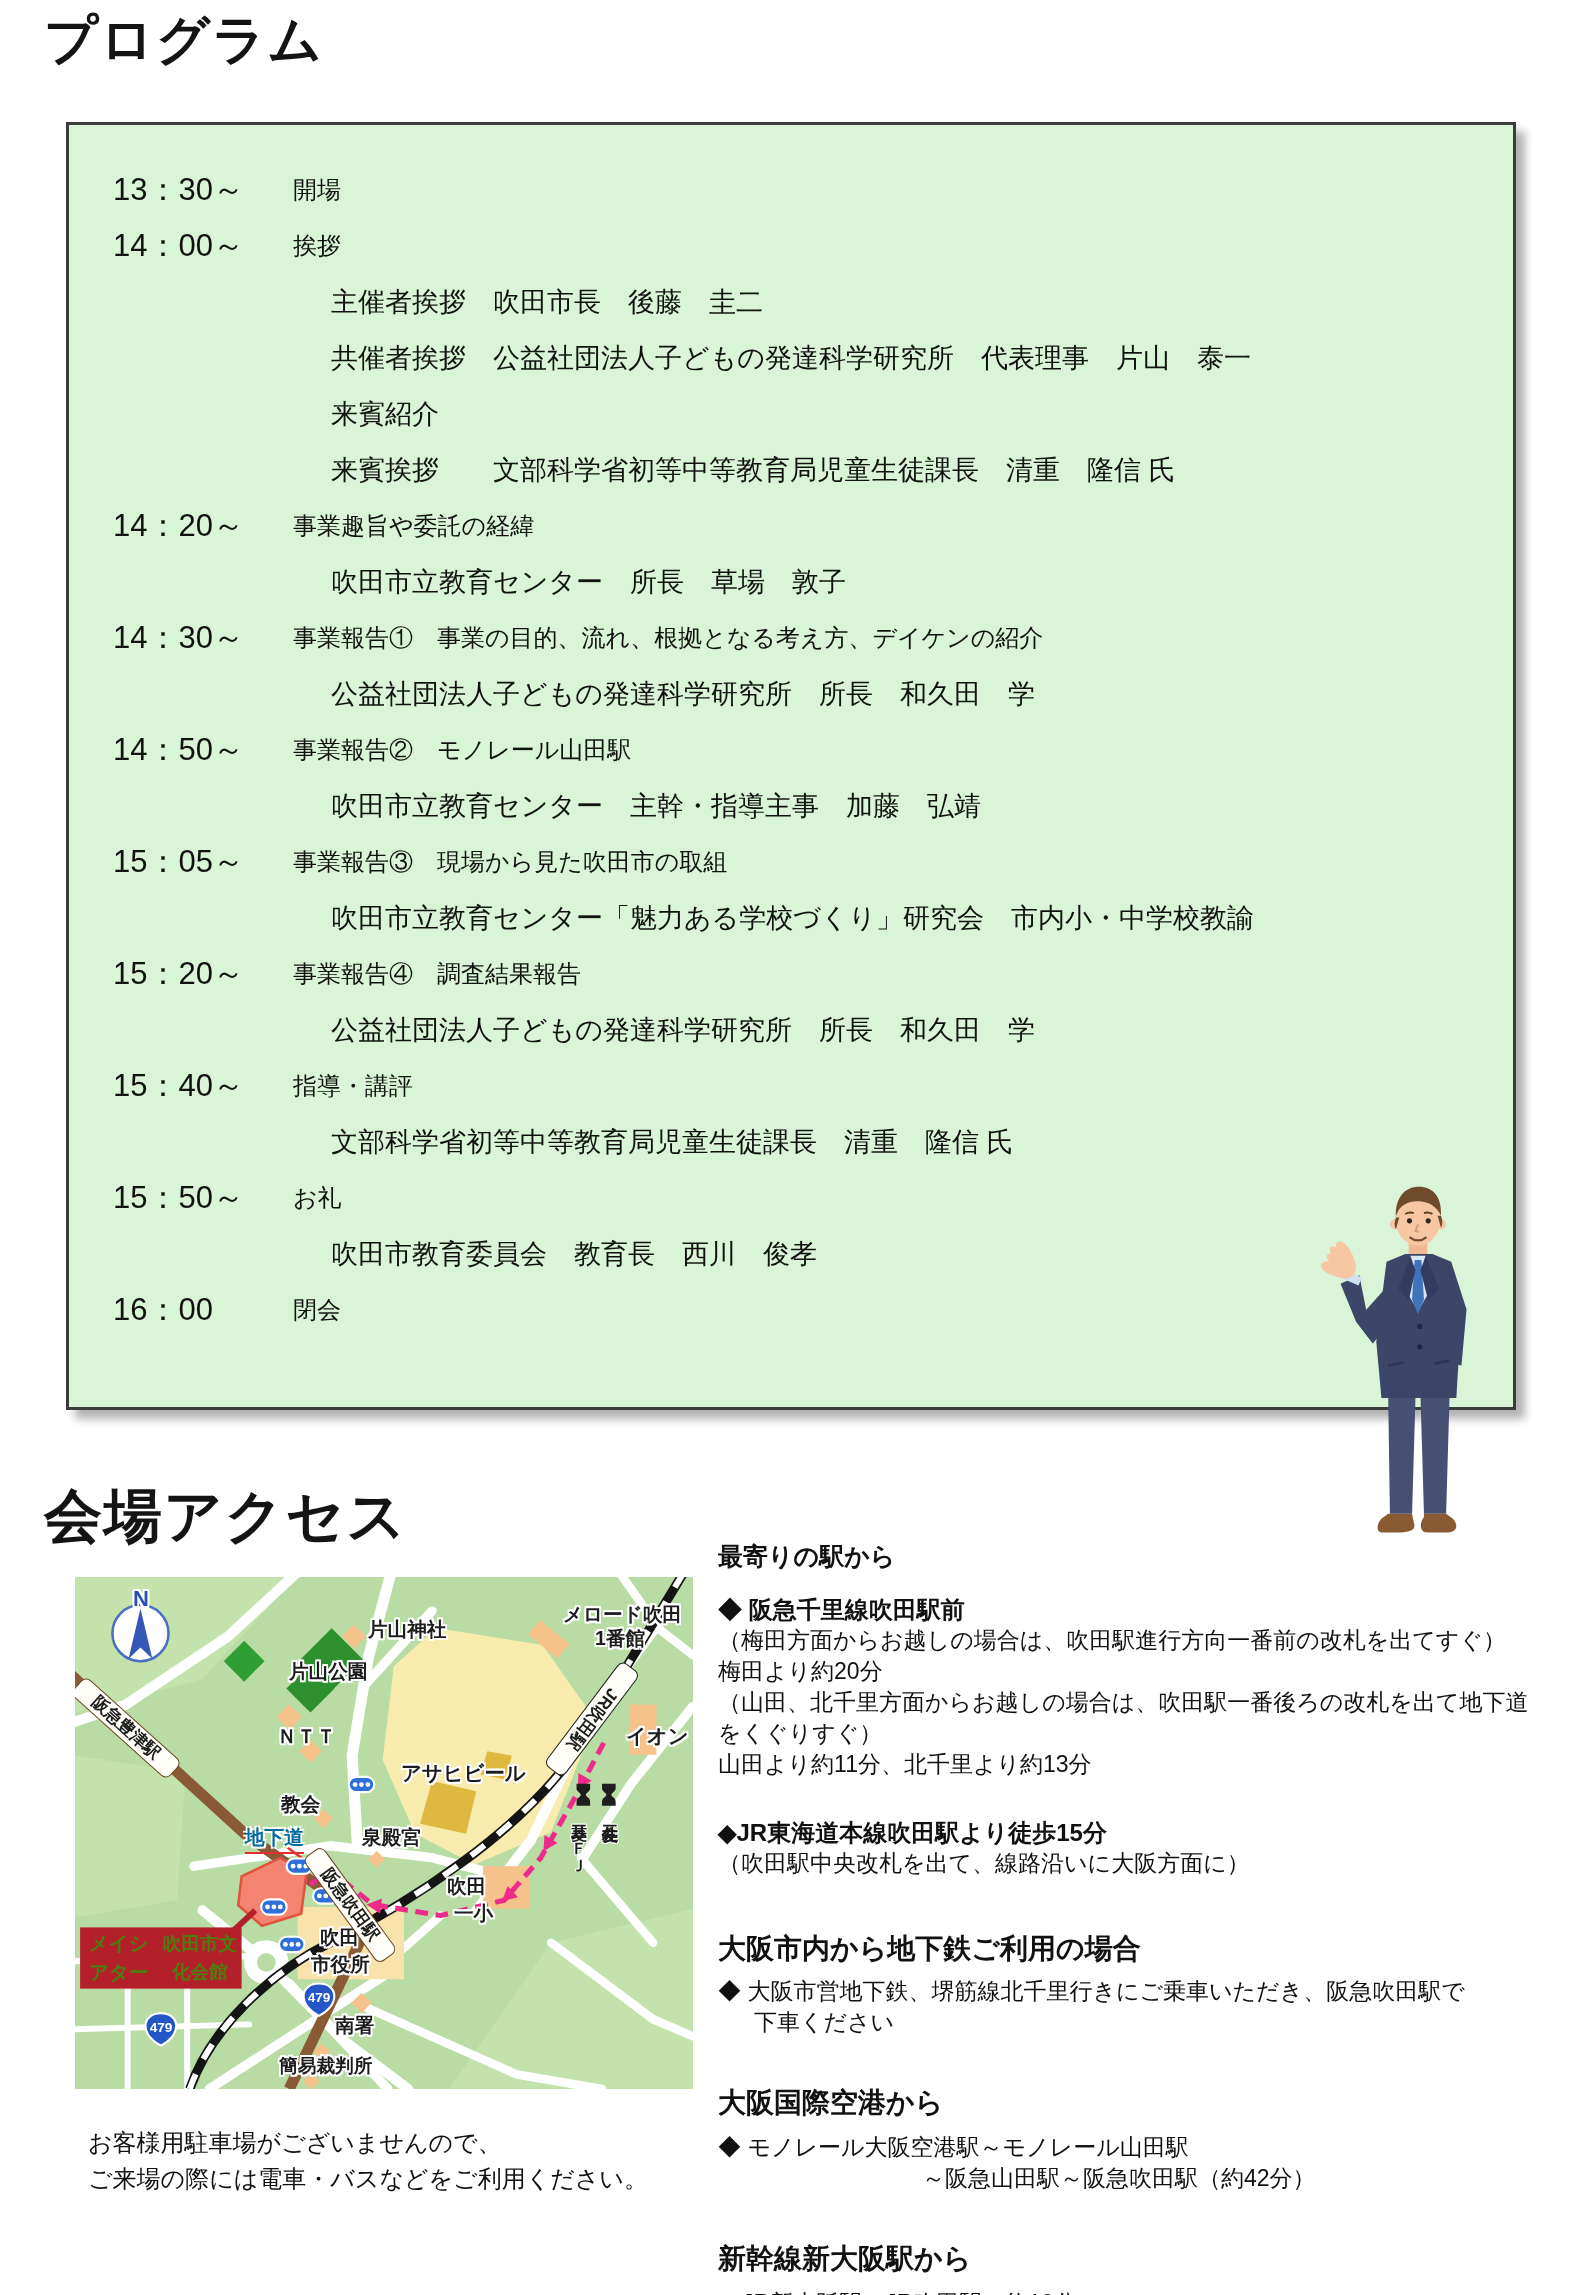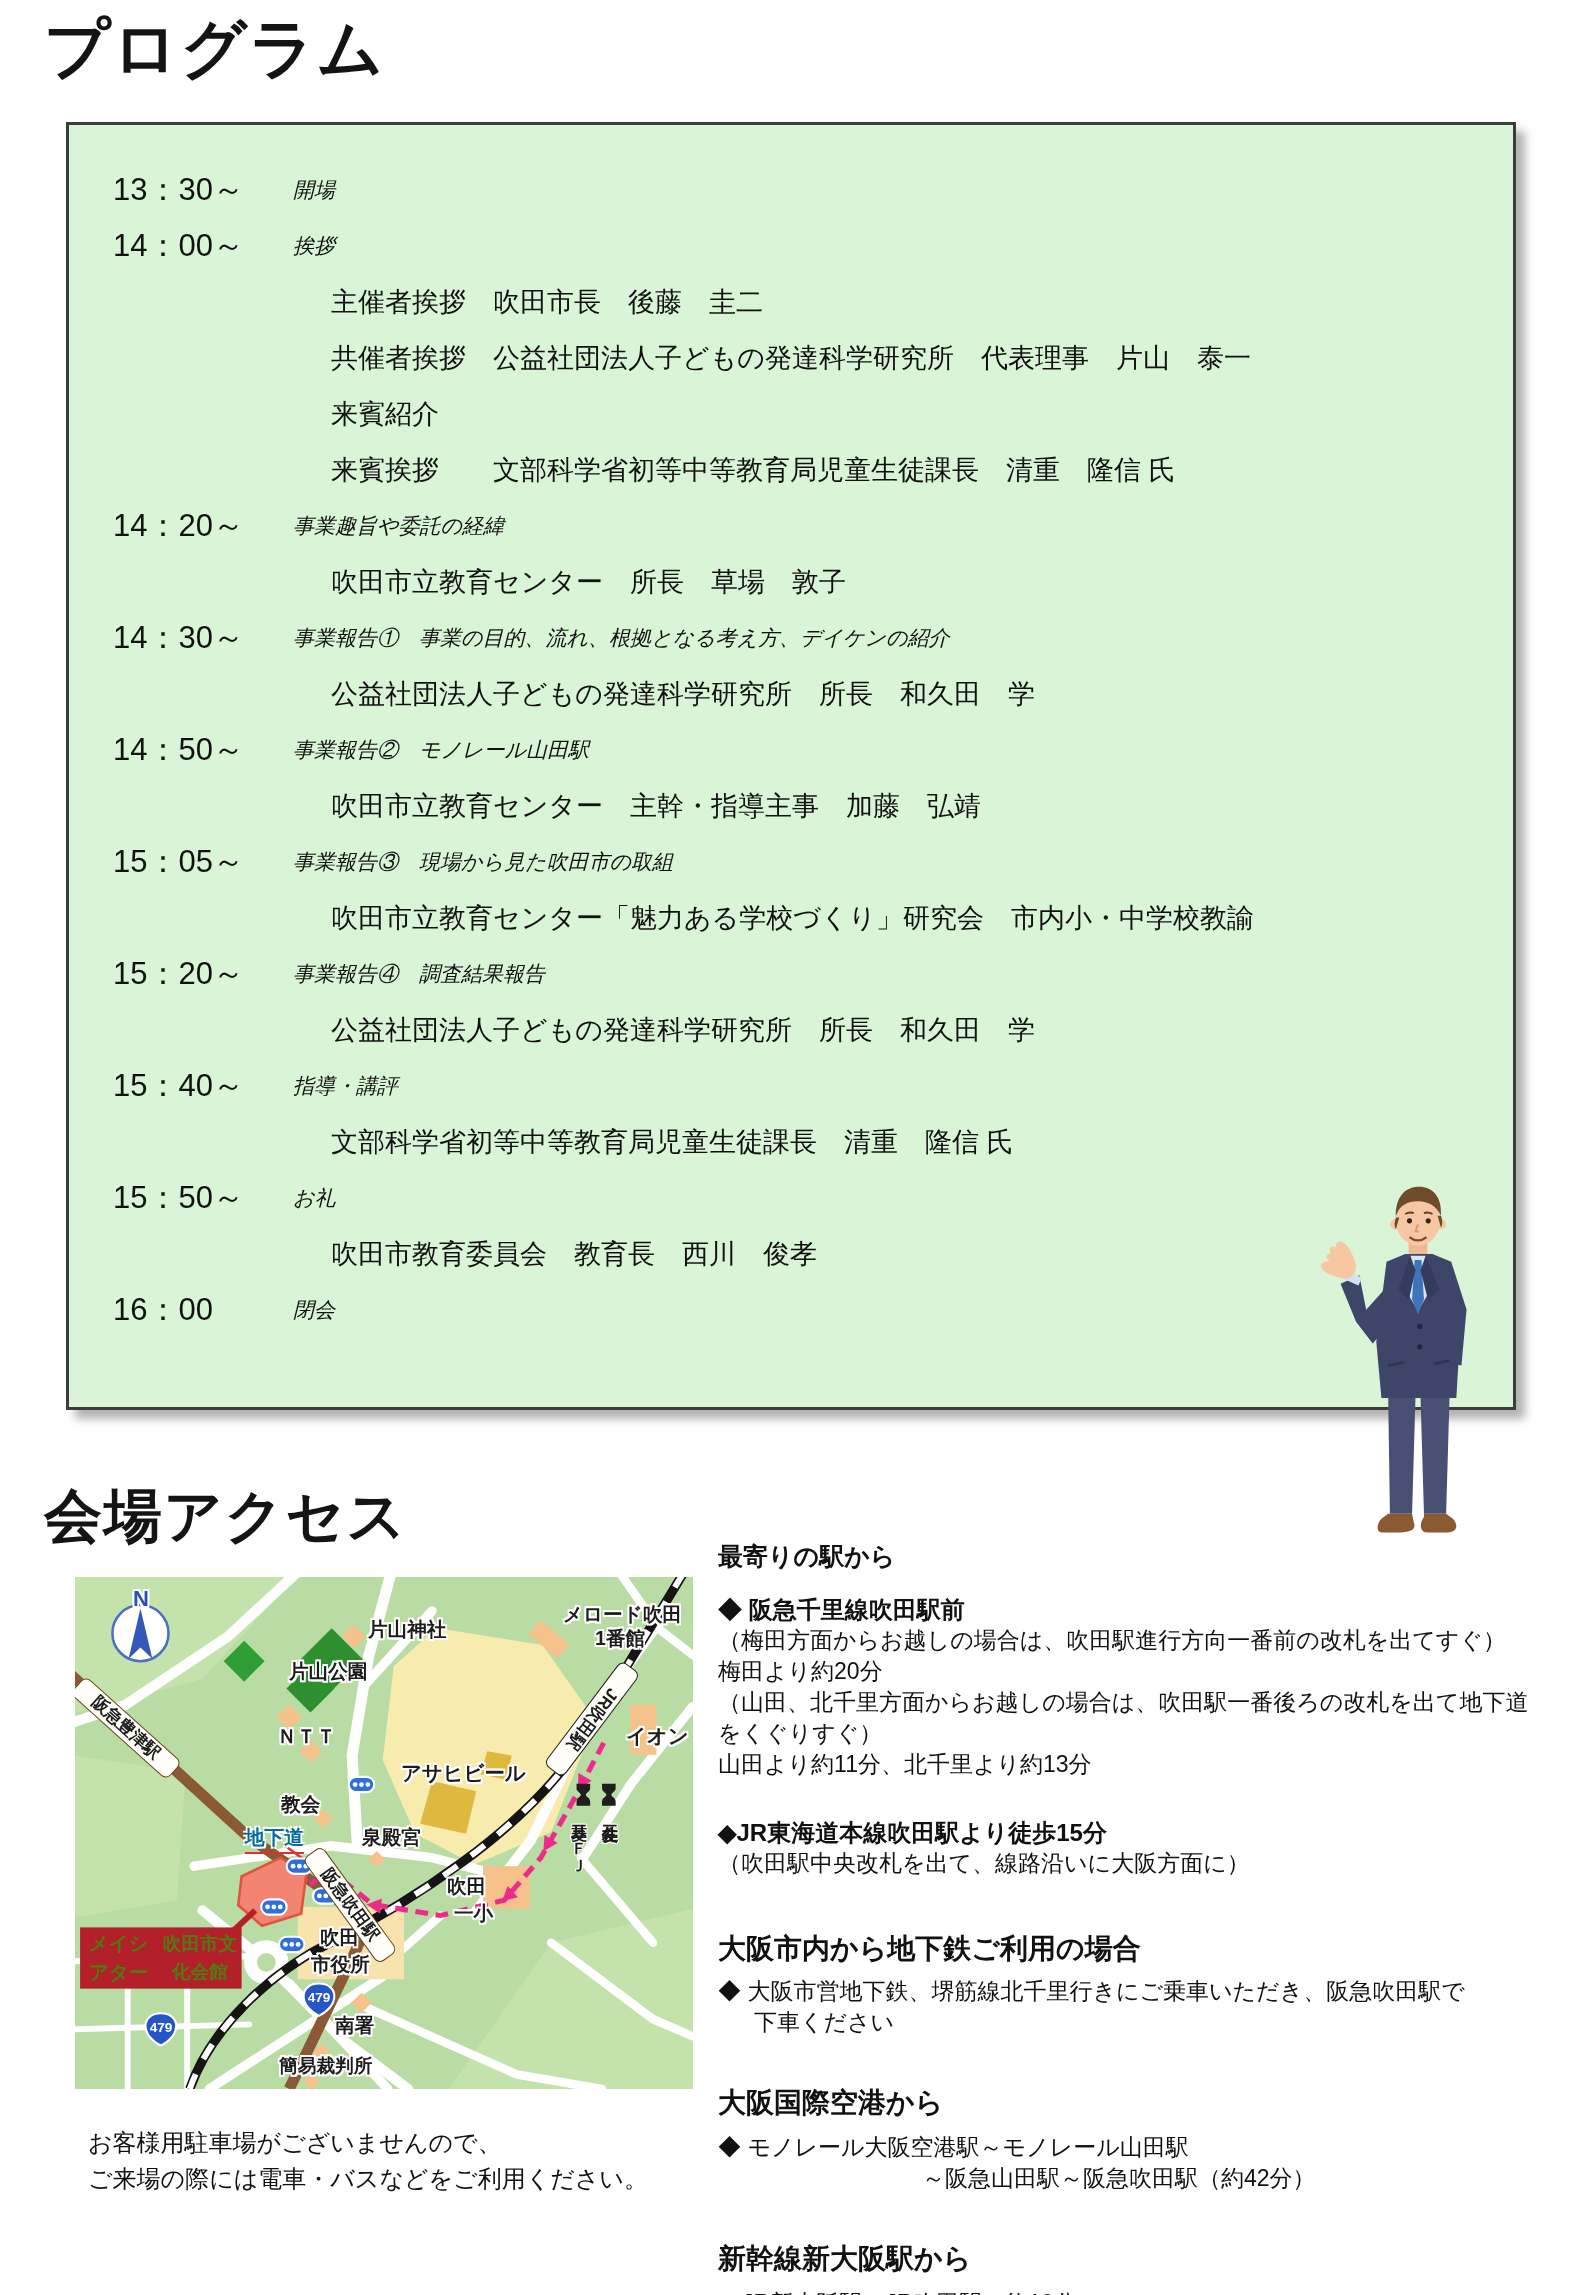--- a/index.html
+++ b/index.html
@@ -1,32 +1,32 @@
 <!DOCTYPE html>
 <html style="font-size:13.6px"><head>
 <meta charset="utf-8">
 <style>
   html,body{margin:0;padding:0;}
   body{
     width:1590px;height:2295px;position:relative;background:#ffffff;
     font-family:"Liberation Sans", sans-serif;color:#111;overflow:hidden;
   }
   .page-title{position:absolute;font-weight:600;color:#141414;letter-spacing:1.7px;white-space:nowrap;}
-  #title-program{left:44px;top:5.1px;font-size:65px;text-align:right;}
+  #title-program{left:44px;top:5.1px;font-size:53px;text-align:right;}
   #title-access{left:44px;top:1478px;font-size:58px;}
 
   
   .program-box{
     position:absolute;left:66px;top:122px;width:1450px;height:1288px;box-sizing:border-box;
     background:#d9f4d6;border:3.4px solid #3c3c3c;box-shadow:8.5px 8.5px 8.5px rgba(0,0,0,0.30);
     padding-top:37px;z-index:1;
   }
   .prow{display:flex;height:56px;align-items:center;}
   .prow .time{margin-left:44px;width:180px;font-size:31px;font-weight:500;white-space:pre;flex:none;}
-  .prow .ptitle{font-size:21px;font-weight:500;white-space:pre;font-style:italic;}
+  .prow .ptitle{font-size:24px;font-weight:500;white-space:pre;}
   .psub{height:56px;display:flex;align-items:center;margin-left:262px;font-size:27px;font-weight:400;white-space:pre;}
 
   
   .presenter{position:absolute;left:1320px;top:1180px;width:179px;height:366px;z-index:3;}
 
   
   .map{position:absolute;left:75px;top:1577px;width:618px;height:512px;overflow:hidden;z-index:1;}
   .map svg{position:absolute;left:0;top:0;}
   .mlabel{
     position:absolute;font-weight:700;color:#1c1c1c;white-space:nowrap;z-index:4;

